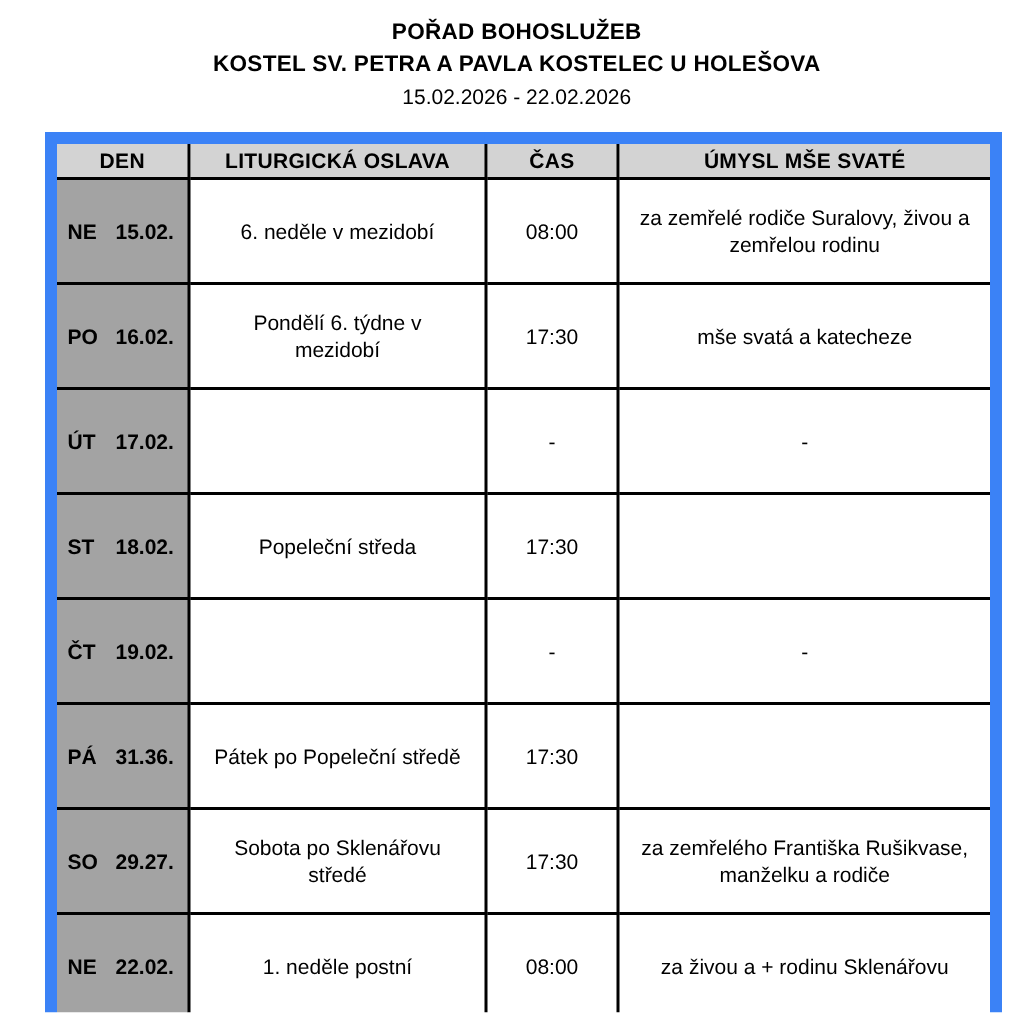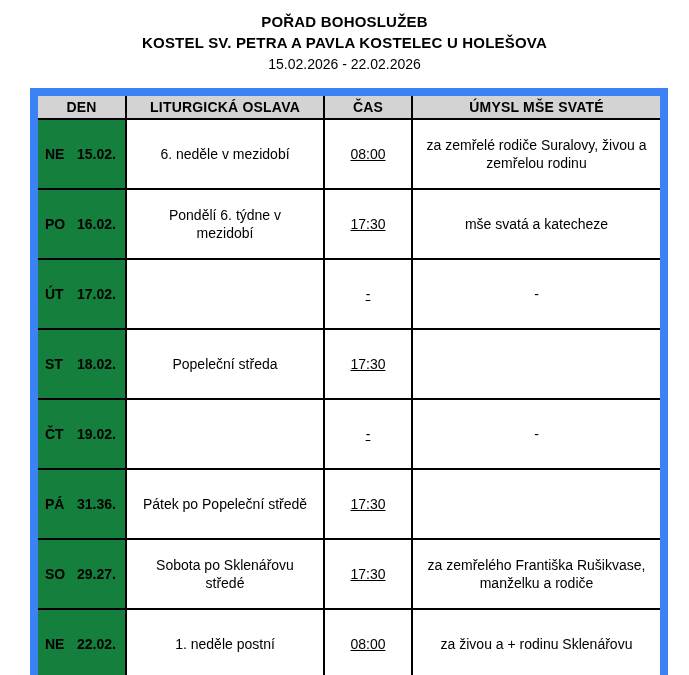--- a/index.html
+++ b/index.html
@@ -63,41 +63,40 @@
     height: 64px;
     font-size: 14px;
     vertical-align: middle;
   }
   col.c-day { width: 92px; }
   col.c-celebration { width: 198px; }
   col.c-time { width: 88px; }
   col.c-intention { width: 252px; }
 
   td.day-cell {
-    background: #15803d;
+    background: #a3a3a3;
     font-weight: bold;
     text-align: left;
     padding-left: 7px;
     white-space: nowrap;
   }
   td.day-cell .day-abbr {
     display: inline-block;
     min-width: 24px;
     margin-right: 8px;
   }
   td.celebration-cell {
     text-align: center;
     padding: 2px 14px;
     line-height: 18px;
     border-radius: 19px;
   }
   td.time-cell {
     text-align: center;
     padding: 2px 4px;
-    text-decoration: underline;
   }
   td.intention-cell {
     text-align: center;
     padding: 2px 5px;
     line-height: 18px;
     border-radius: 13px;
   }
 </style>
 </head>
 <body>

